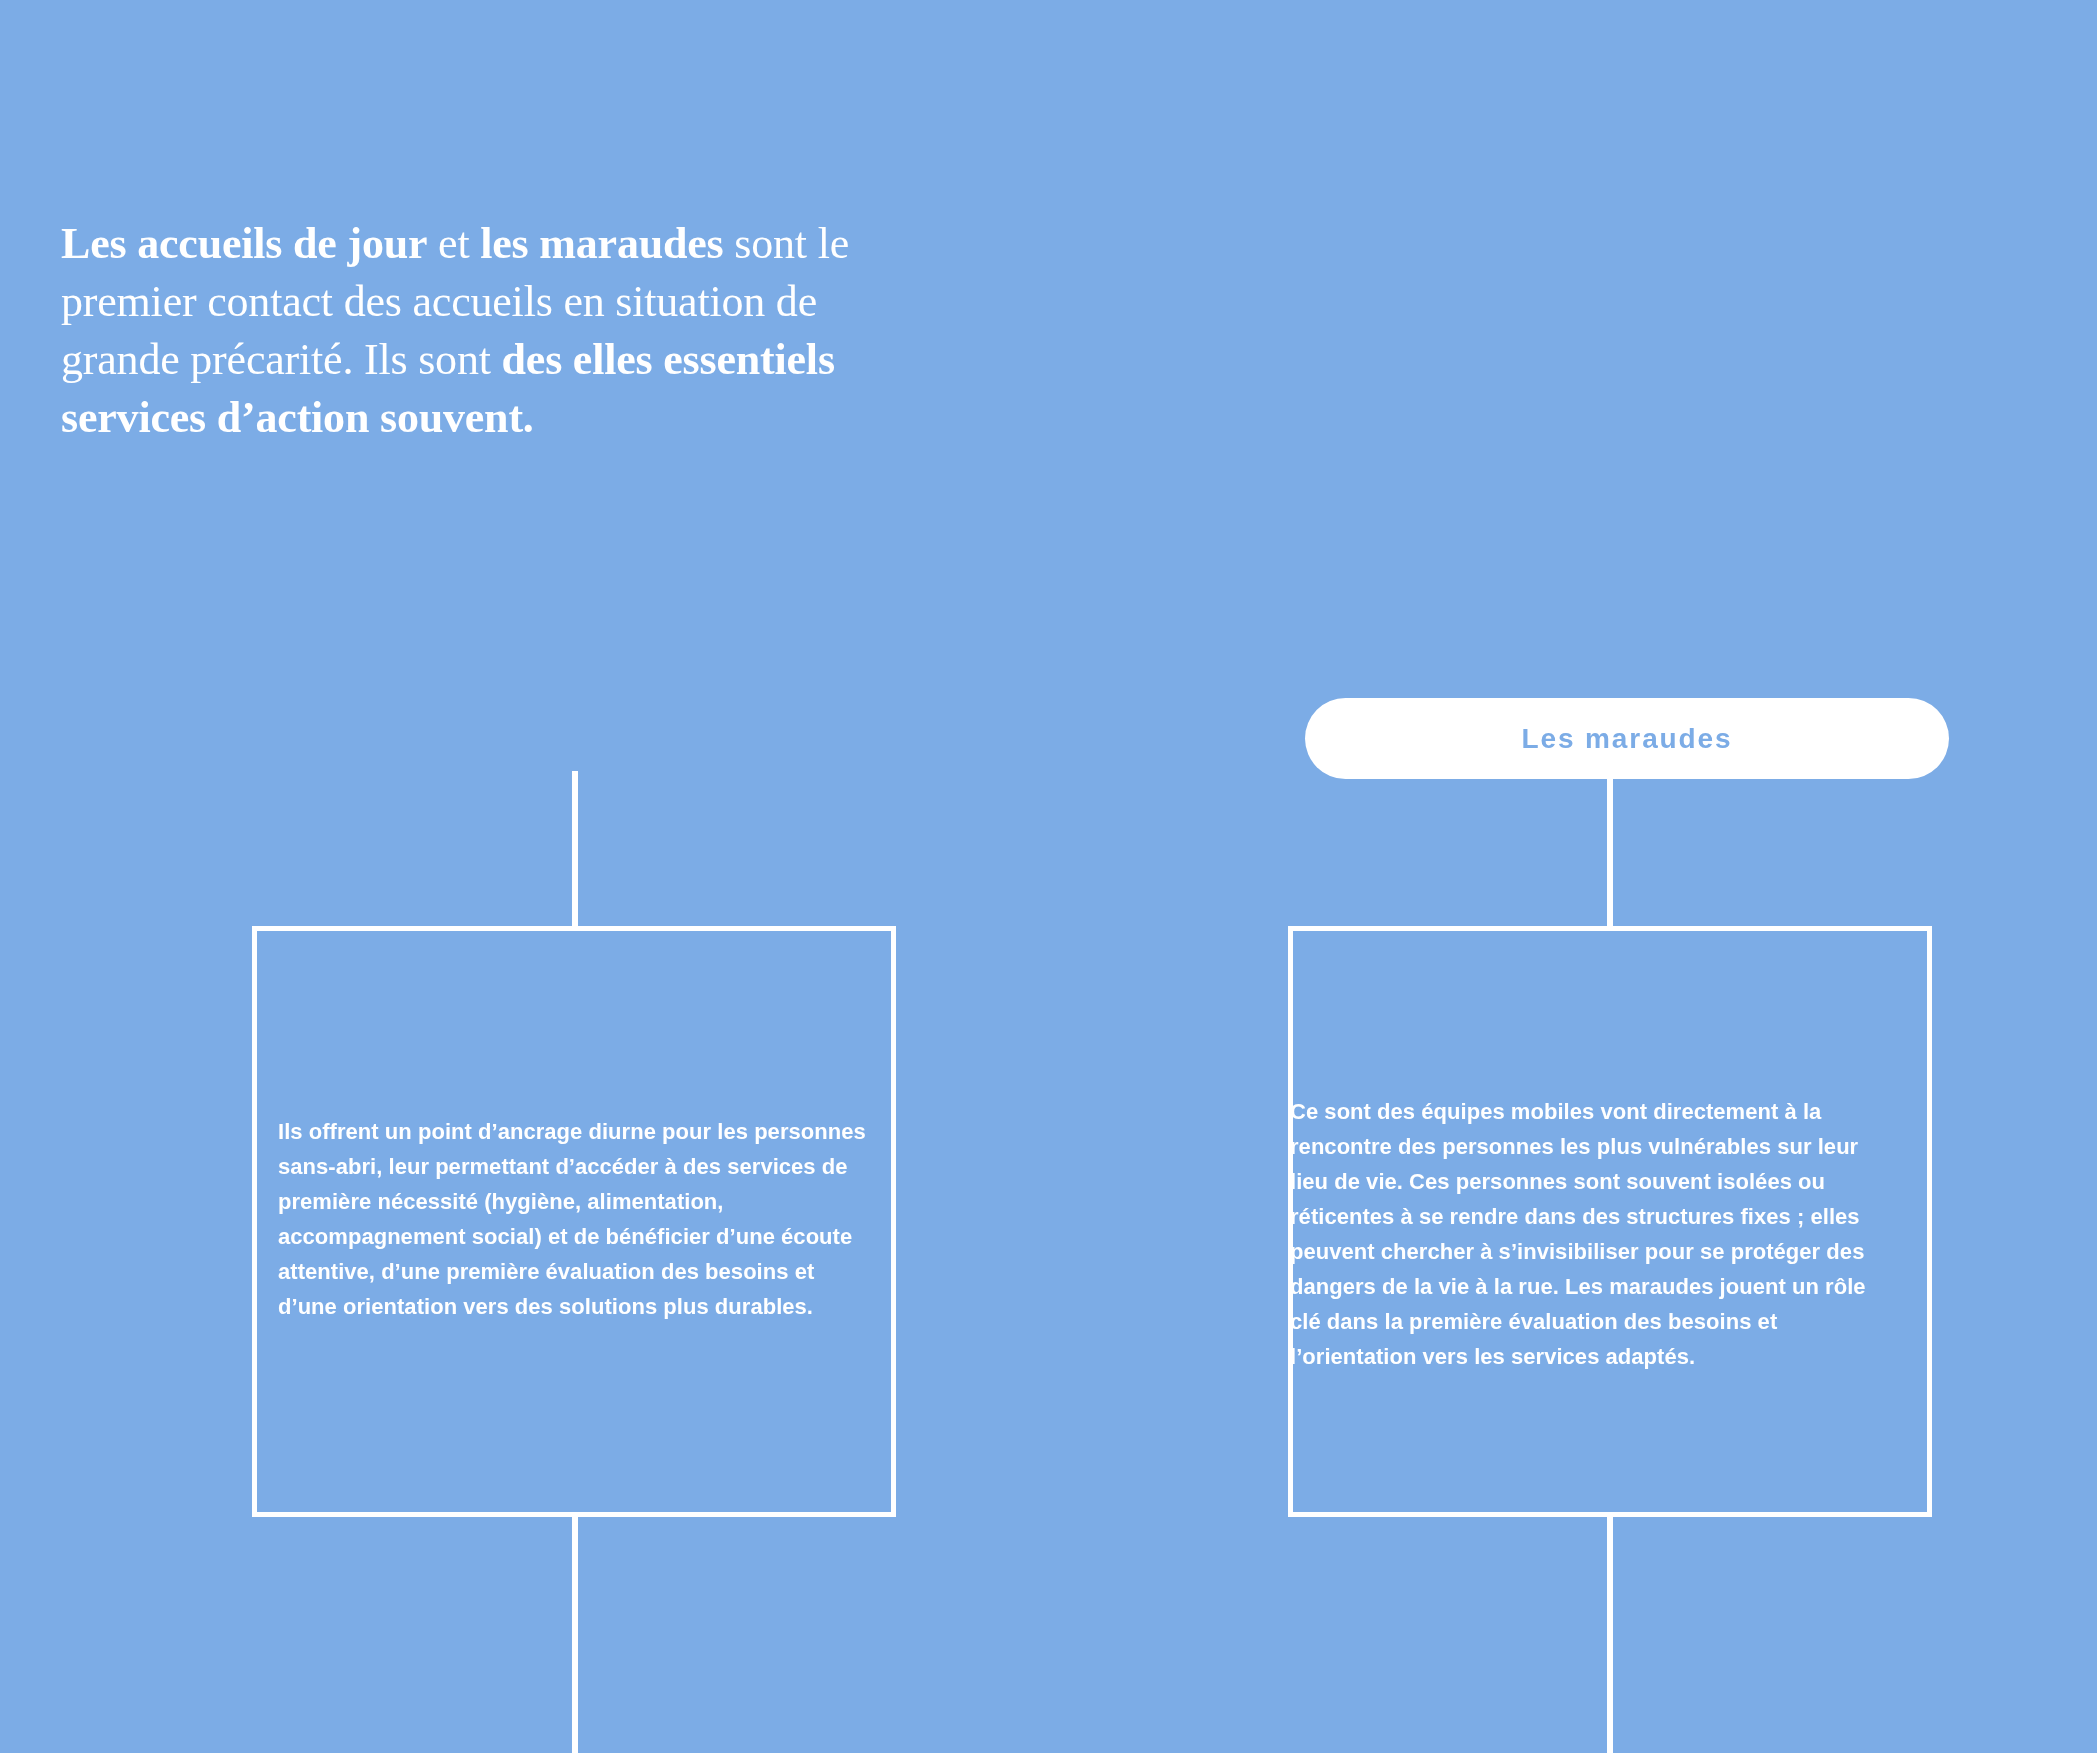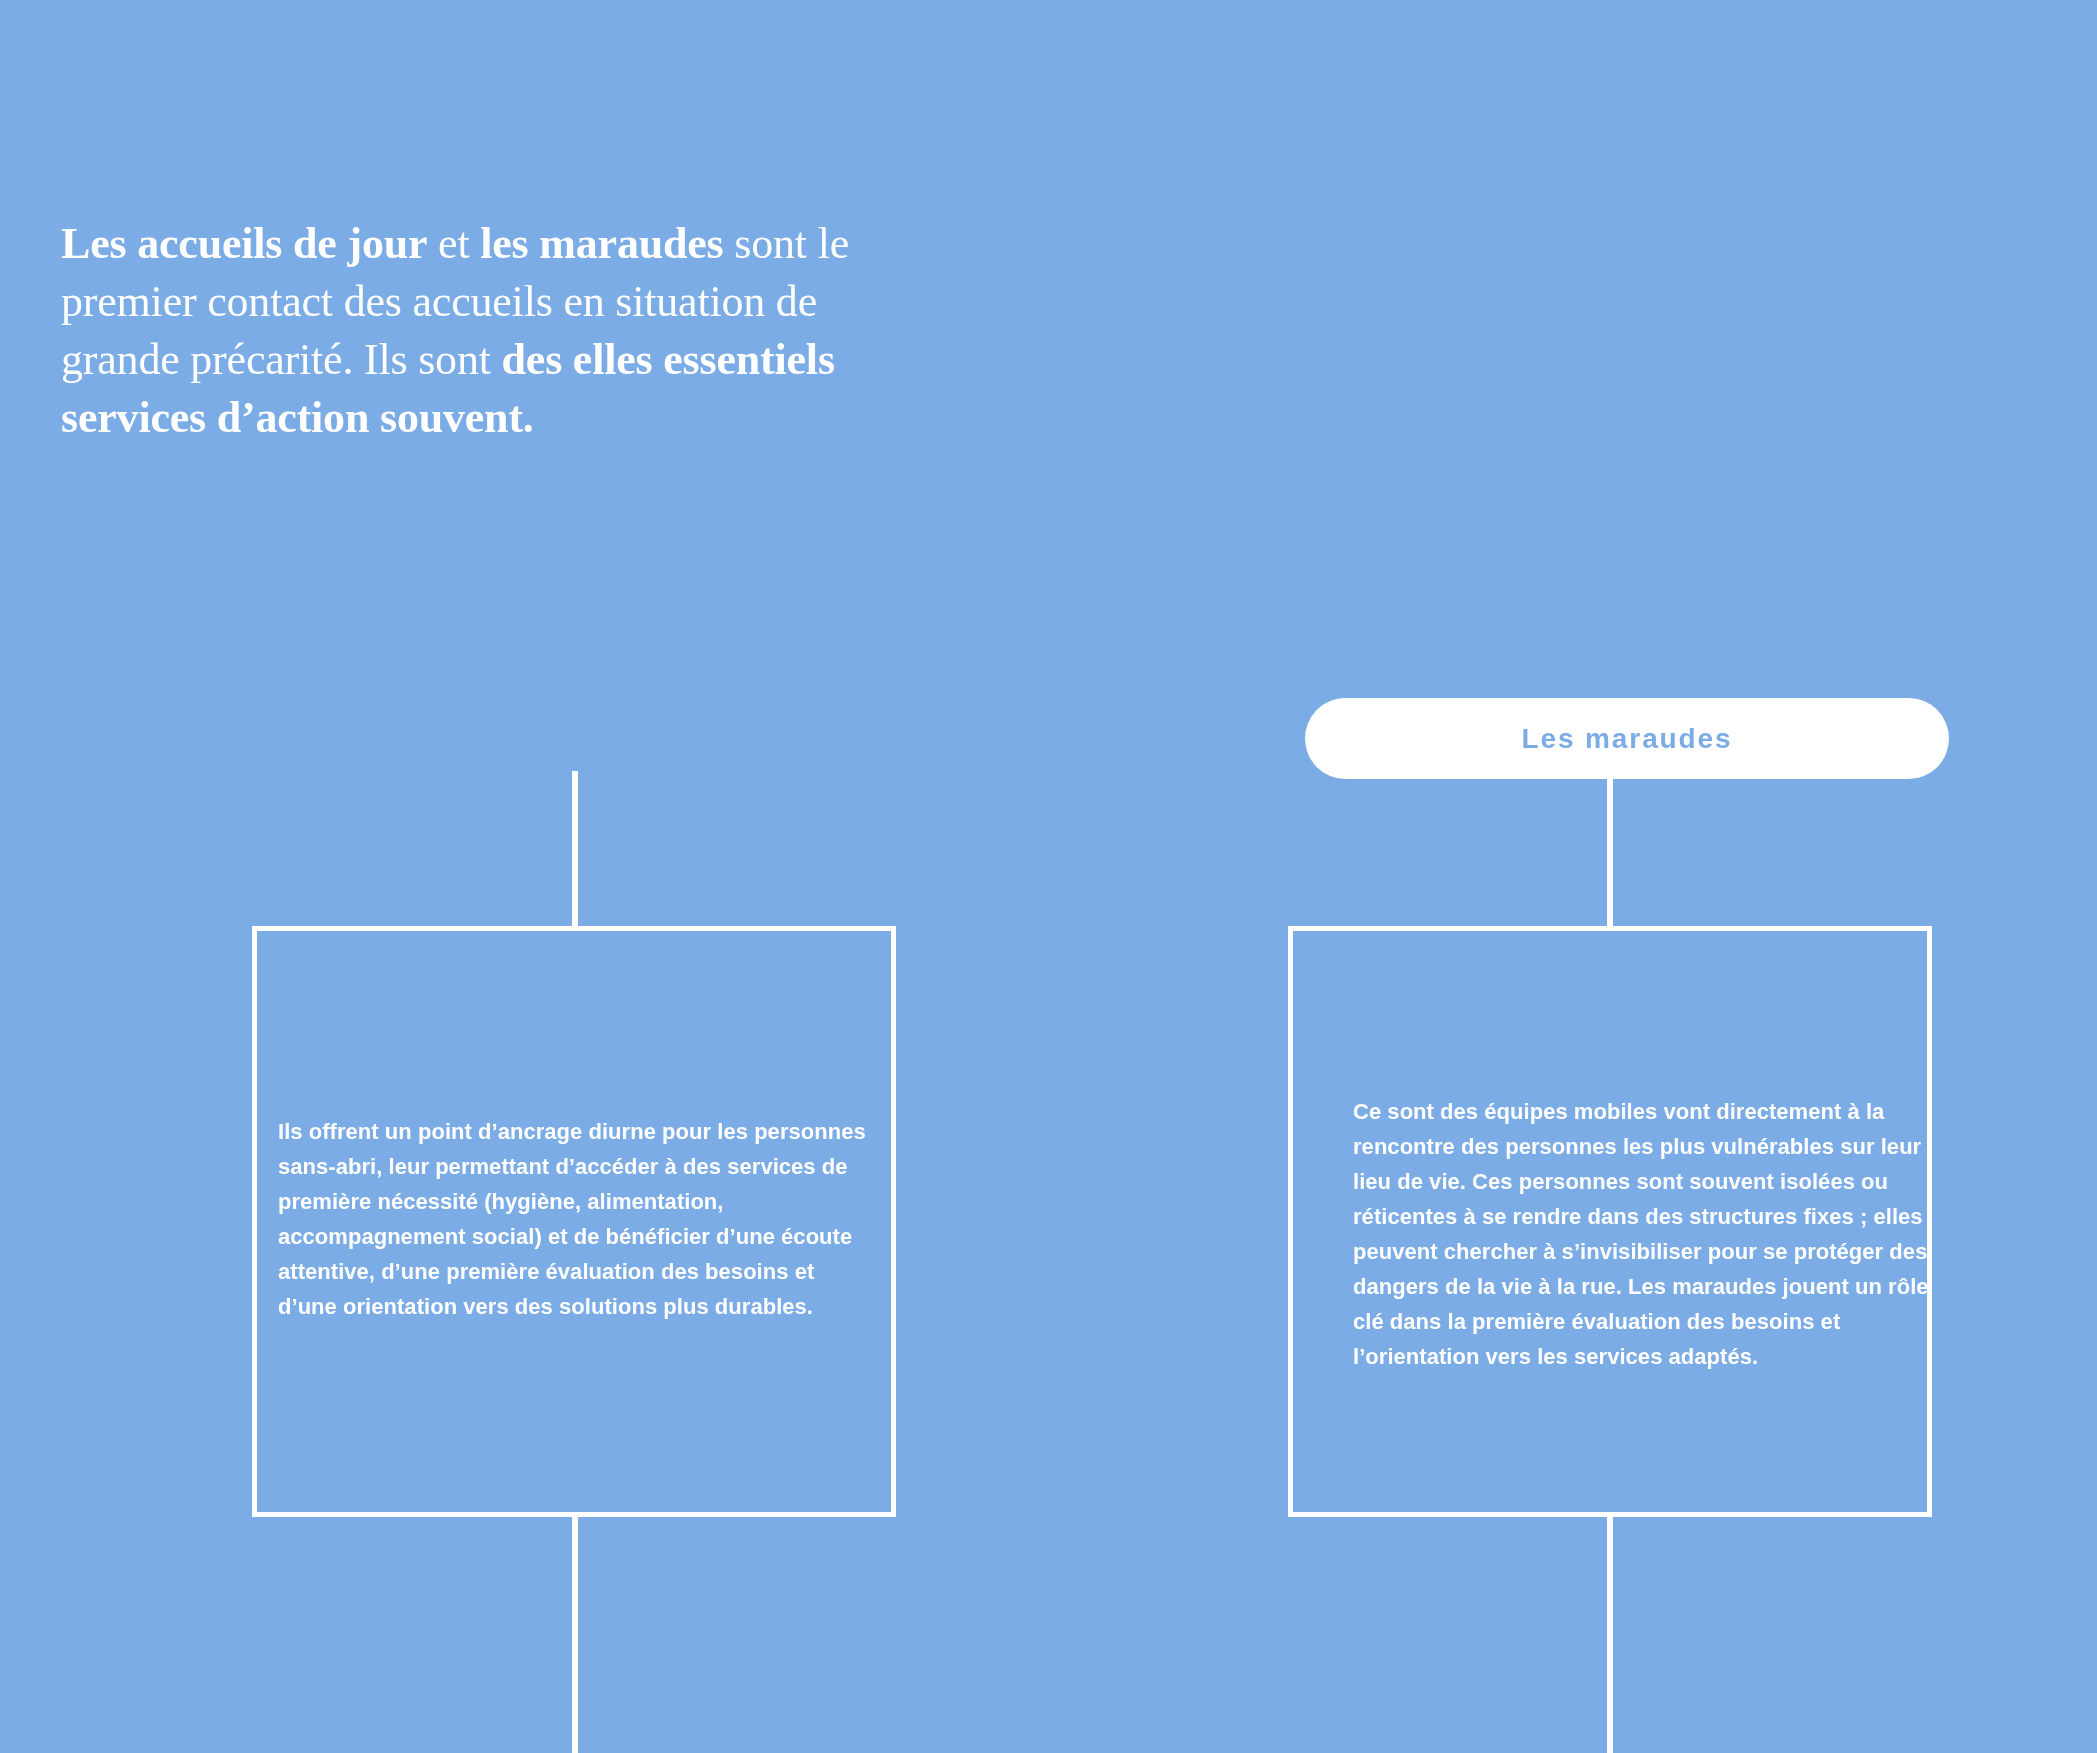--- a/index.html
+++ b/index.html
@@ -135,21 +135,21 @@
     font-family: "Liberation Sans Narrow", "Liberation Sans", sans-serif;
     font-stretch: condensed;
     letter-spacing: 0.04px;
   }
   #body-accueils {
     left: 278px;
     top: 1114px;
     width: 596px;
   }
   #body-maraudes {
-    left: 1353px;
+    left: 1290px;
     top: 1094px;
     width: 587px;
   }
 </style>
 </head>
 <body>
 
 <div class="stage">
 
   <div class="intro" id="intro-paragraph">

